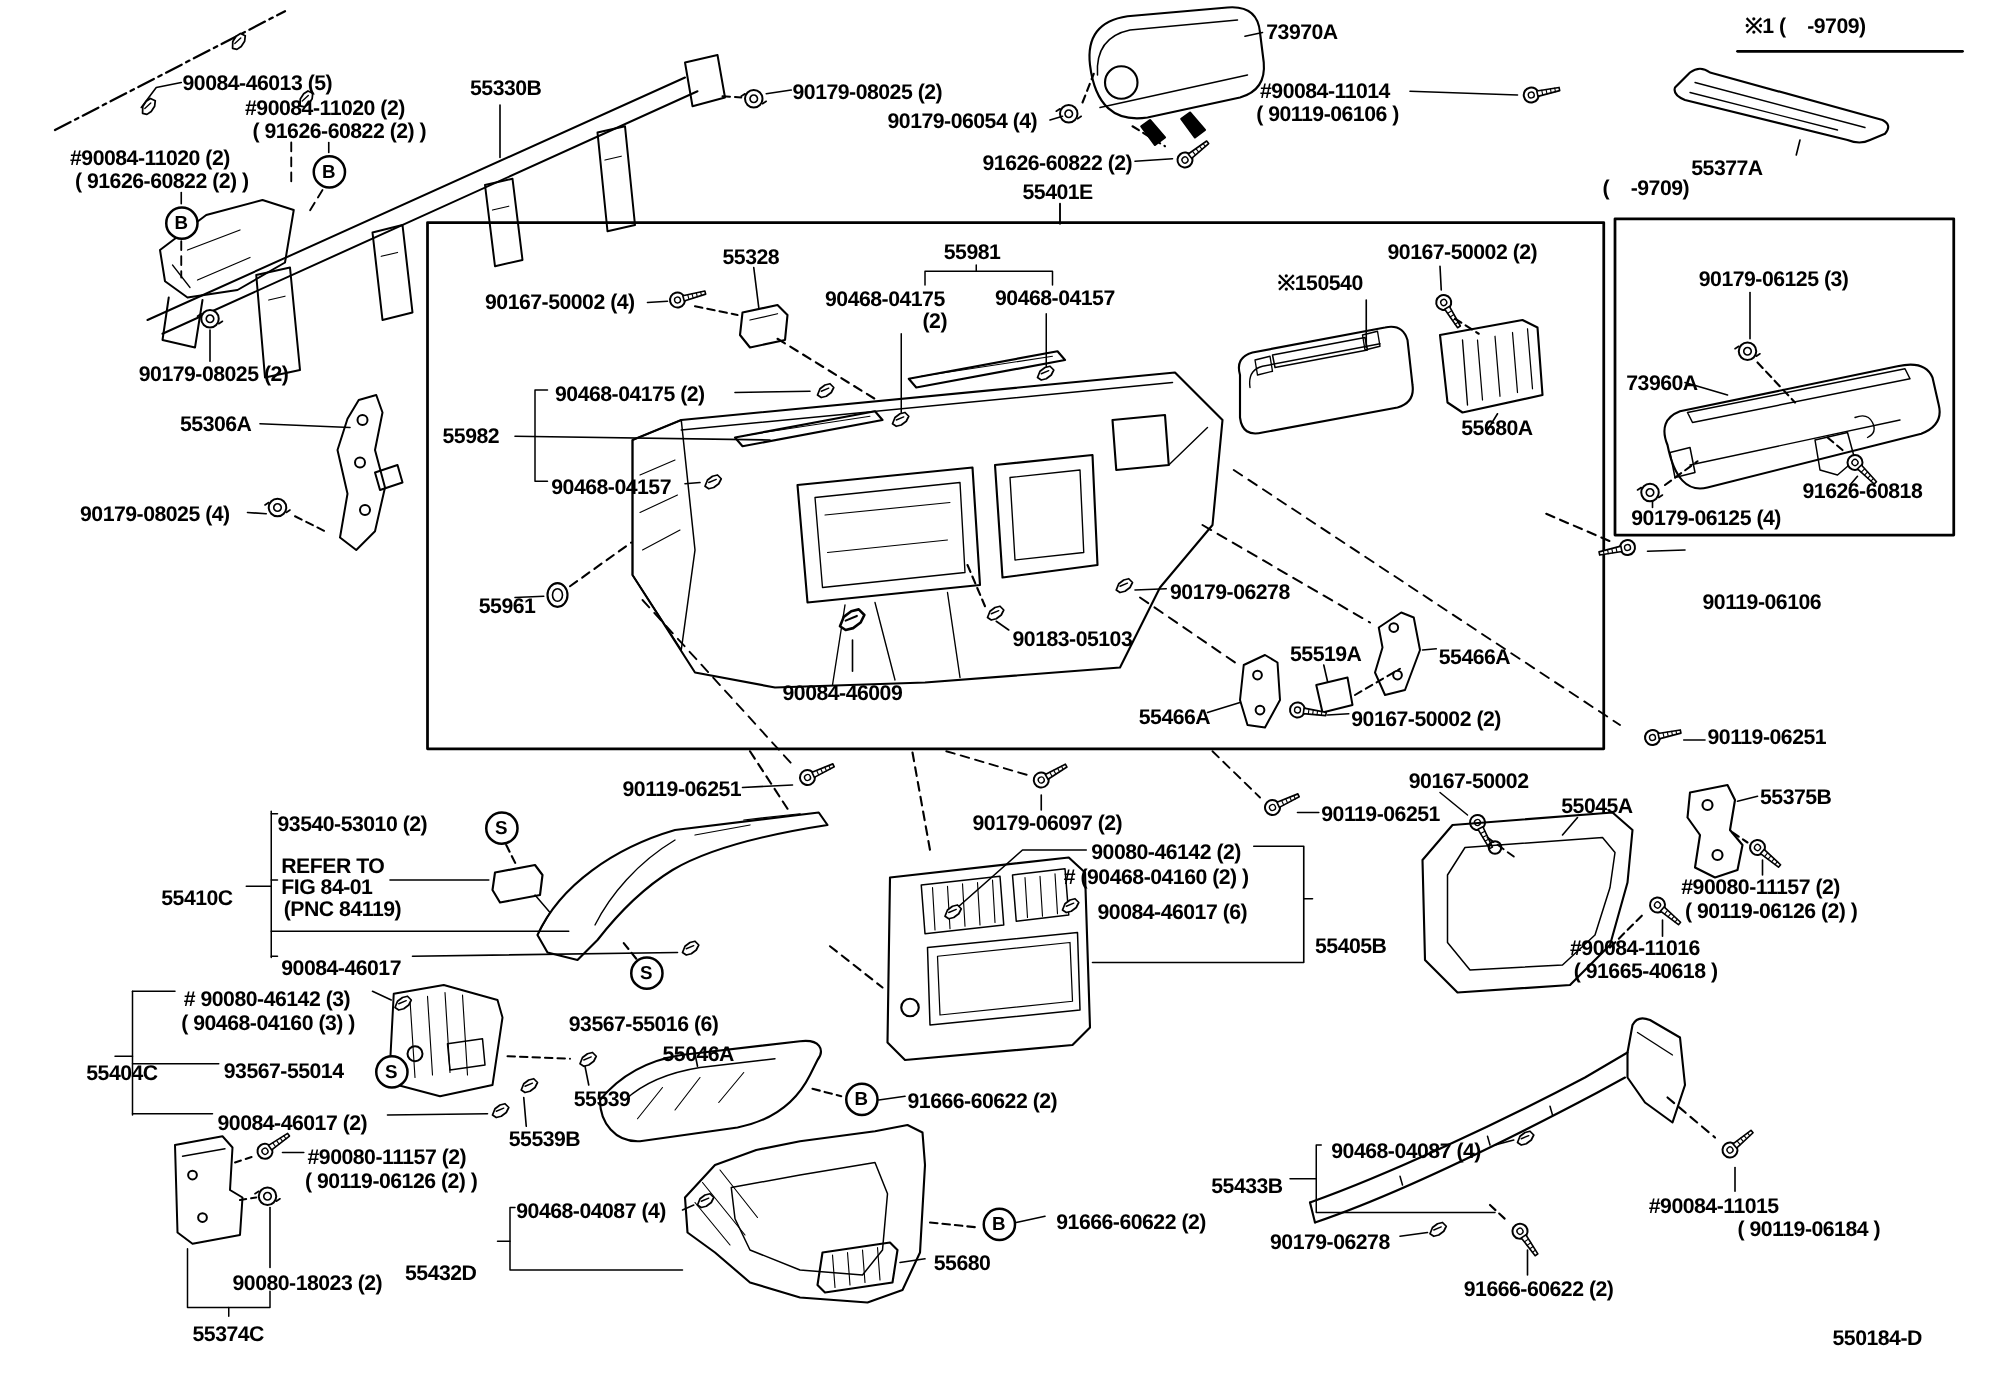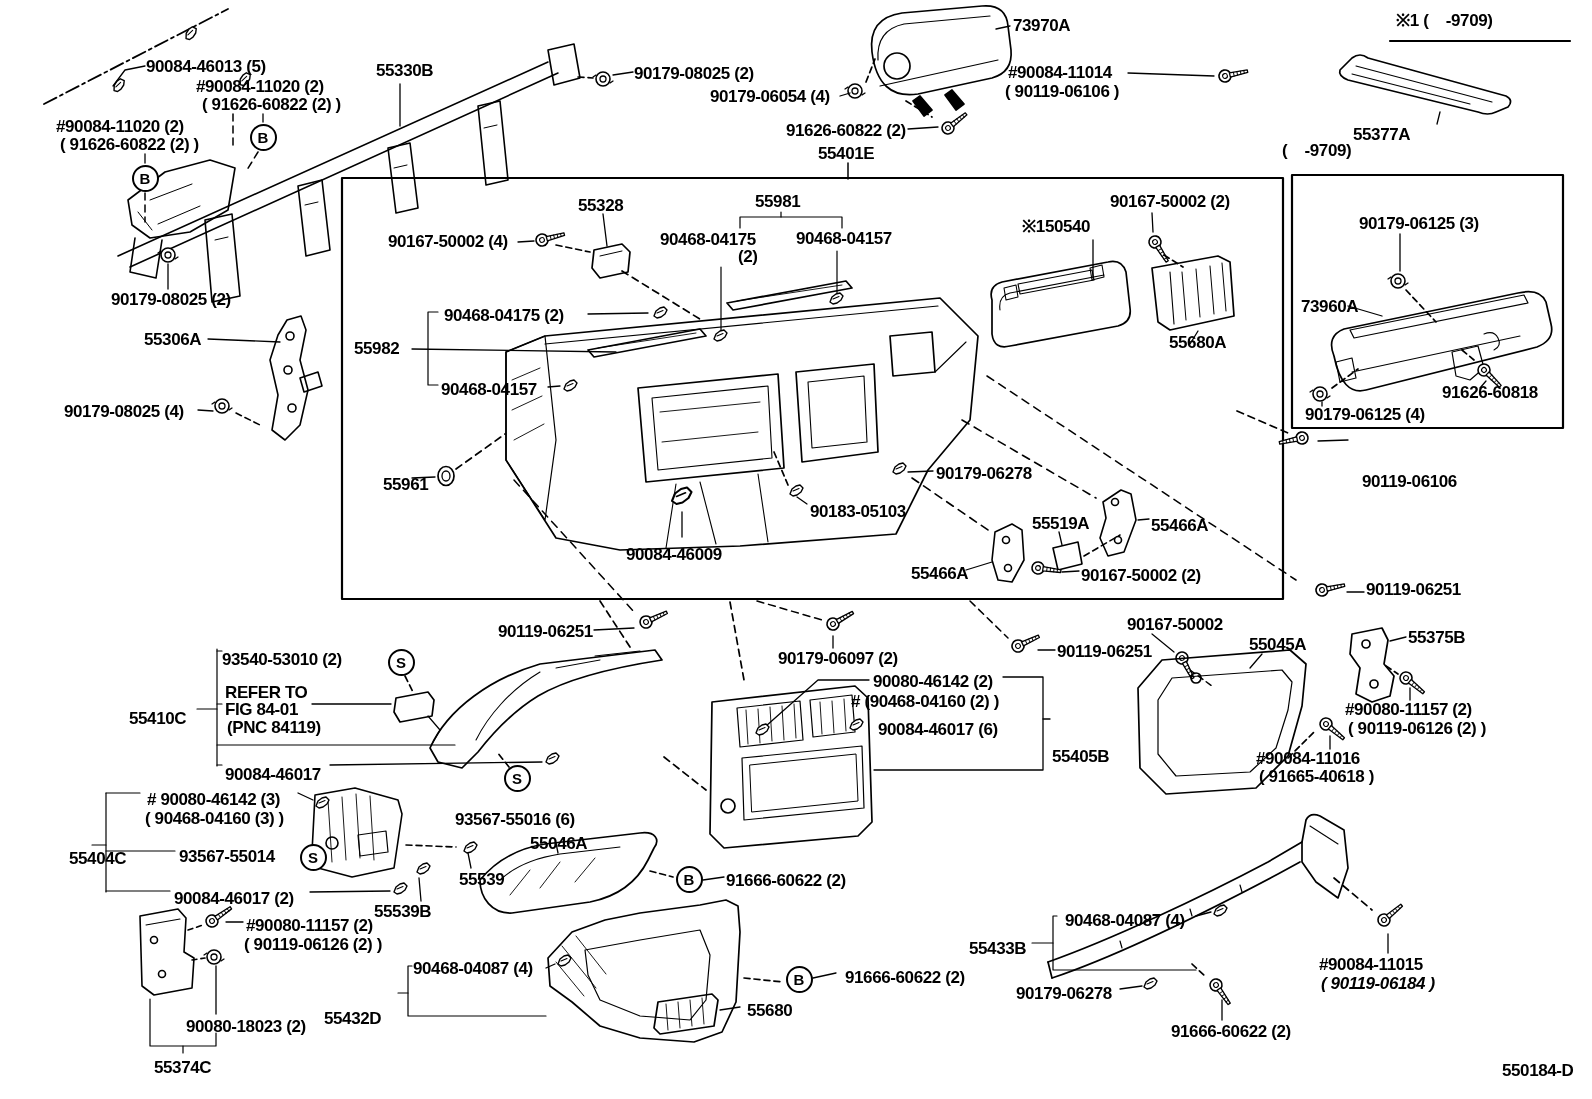--- a/index.html
+++ b/index.html
@@ -443,37 +443,37 @@
       <div class="lbl" style="left: 851px; top: 693px;"># (90468-04160 (2) )</div>
       <div class="lbl" style="left: 878px; top: 721px;">90084-46017 (6)</div>
       <div class="lbl" style="left: 147px; top: 791px;"># 90080-46142 (3)</div>
       <div class="lbl" style="left: 145px; top: 810px;">( 90468-04160 (3) )</div>
       <div class="lbl" style="left: 179px; top: 848px;">93567-55014</div>
       <div class="lbl" style="left: 21px; top: 850px; margin-left: 48px;">55404C</div>
       <div class="lbl" style="left: 174px; top: 890px;">90084-46017 (2)</div>
       <div class="lbl" style="left: 455px; top: 811px;">93567-55016 (6)</div>
       <div class="lbl" style="left: 530px; top: 835px;">55046A</div>
       <div class="lbl" style="left: 459px; top: 871px;">55539</div>
-      <div class="lbl" style="left: 374px; top: 903px;">55539B</div>
+      <div class="lbl" style="left: 407px; top: 903px;">55539B</div>
       <div class="lbl" style="left: 246px; top: 917px;">#90080-11157 (2)</div>
       <div class="lbl" style="left: 244px; top: 936px;">( 90119-06126 (2) )</div>
       <div class="lbl" style="left: 165px; top: 1018px; margin-left: 21px;">90080-18023 (2)</div>
       <div class="lbl" style="left: 154px; top: 1059px;">55374C</div>
       <div class="lbl" style="left: 413px; top: 960px;">90468-04087 (4)</div>
       <div class="lbl" style="left: 324px; top: 990px; margin-top: 20px;">55432D</div>
       <div class="lbl" style="left: 747px; top: 1002px;">55680</div>
       <div class="lbl" style="left: 726px; top: 872px;">91666-60622 (2)</div>
       <div class="lbl" style="left: 845px; top: 969px;">91666-60622 (2)</div>
       <div class="lbl" style="left: 1065px; top: 912px;">90468-04087 (4)</div>
       <div class="lbl" style="left: 969px; top: 940px;">55433B</div>
       <div class="lbl" style="left: 1016px; top: 985px;">90179-06278</div>
       <div class="lbl" style="left: 1319px; top: 956px;">#90084-11015</div>
-      <div class="lbl" style="left: 1321px; top: 975px; font-style: italic;">( 90119-06184 )</div>
+      <div class="lbl" style="left: 1390px; top: 975px;">( 90119-06184 )</div>
       <div class="lbl" style="left: 1171px; top: 1023px;">91666-60622 (2)</div>
-      <div class="lbl" style="left: 1466px; top: 1062px; margin-left: 36px;">550184-D</div>
+      <div class="lbl" style="left: 1466px; top: 1062px;">550184-D</div>
       <div class="lbl" style="left: 111px; top: 291px;">90179-08025 (2)</div>
       <div class="lbl" style="left: 144px; top: 331px;">55306A</div>
       <div class="lbl" style="left: 64px; top: 403px;">90179-08025 (4)</div>
       <div class="marker" style="left: 249.5px; top: 123.5px;">B</div>
       <div class="marker" style="left: 131.5px; top: 164.5px;">B</div>
       <div class="marker" style="left: 387.5px; top: 648.5px;">S</div>
       <div class="marker" style="left: 503.5px; top: 764.5px;">S</div>
       <div class="marker" style="left: 299.5px; top: 843.5px;">S</div>
       <div class="marker" style="left: 675.5px; top: 865.5px;">B</div>
       <div class="marker" style="left: 785.5px; top: 965.5px;">B</div>

